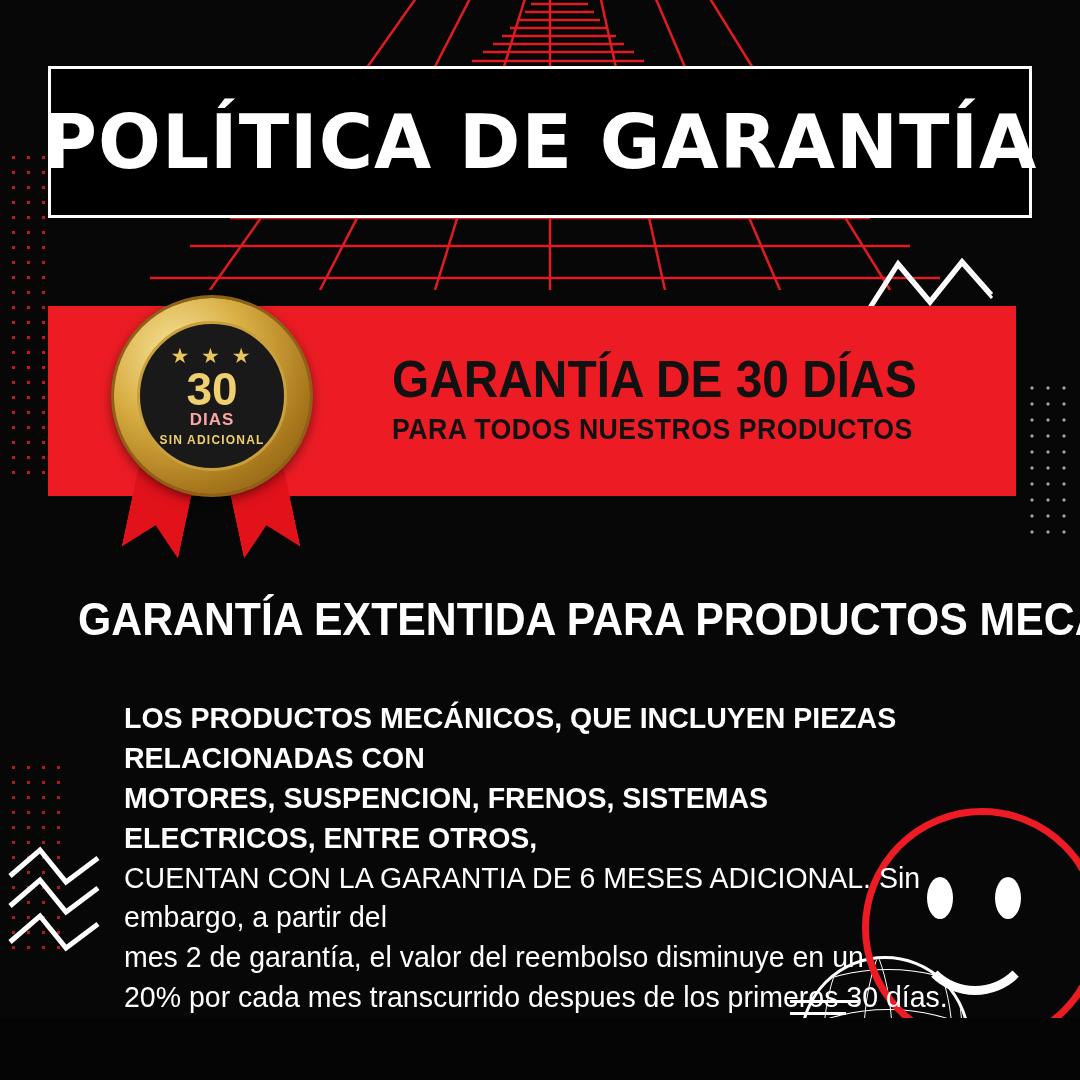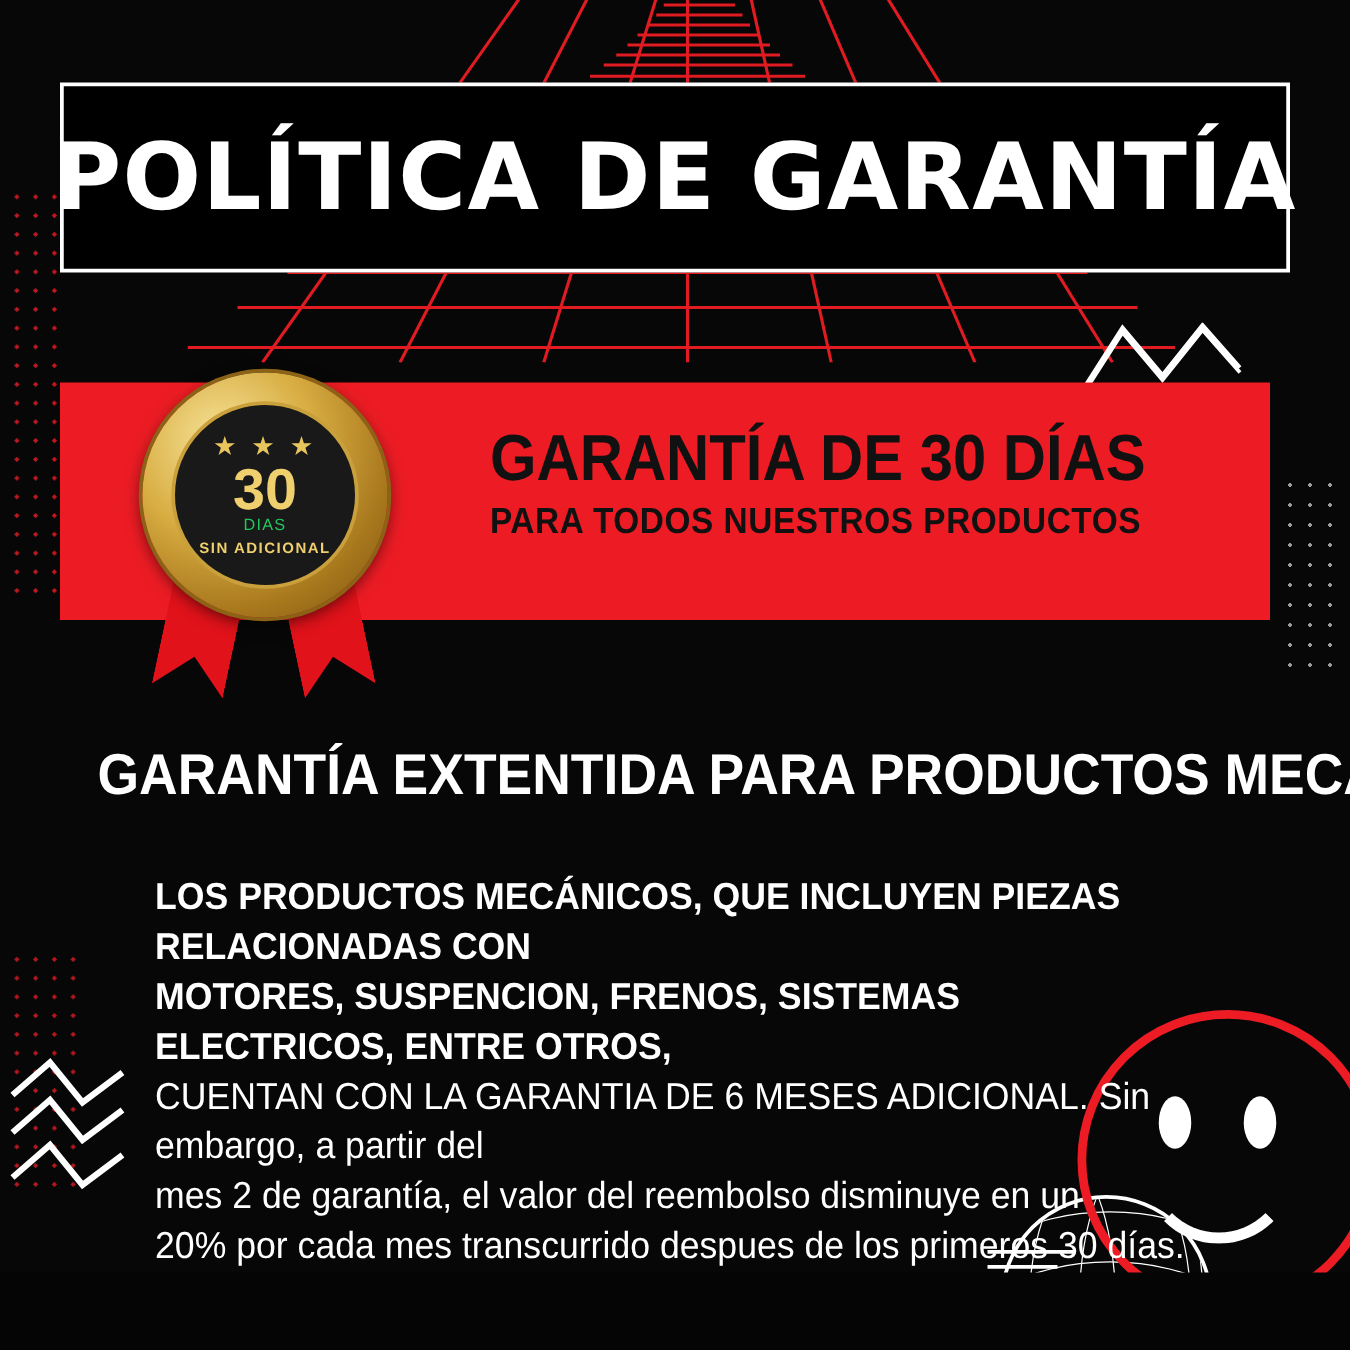--- a/index.html
+++ b/index.html
@@ -100,21 +100,21 @@
     position: absolute;
     left: 48px;
     top: 306px;
     width: 968px;
     height: 190px;
     background: #ED1C24;
   }
   .banner-texts {
     position: absolute;
     left: 392px;
-    top: 340px;
+    top: 352px;
     width: 620px;
   }
   .banner-title {
     color: #111111;
     font-size: 52px;
     font-weight: 700;
     letter-spacing: 0px;
     font-family: "Liberation Sans Narrow", "Liberation Sans", sans-serif;
     transform: scaleX(.92);
     transform-origin: left center;
@@ -192,23 +192,23 @@
   }
   .seal-stars { color: #e9c55d; font-size: 21px; letter-spacing: 3px; line-height: 1; margin-bottom: 2px;}
   .seal-num {
     color: #f0cf6e;
     font-size: 46px;
     font-weight: 700;
     line-height: .95;
     font-family: "Liberation Sans Narrow", "Liberation Sans", sans-serif;
   }
   .seal-days {
-    color: #22c55e;
-    font-size: 13px;
-    font-weight: 400;
+    color: #fca5a5;
+    font-size: 17px;
+    font-weight: 700;
     letter-spacing: 1px;
     line-height: 1;
   }
   .seal-q {
     margin-top: 5px;
     color: #f0cf6e;
     font-size: 12px;
     font-weight: 700;
     letter-spacing: 1.2px;
   }

